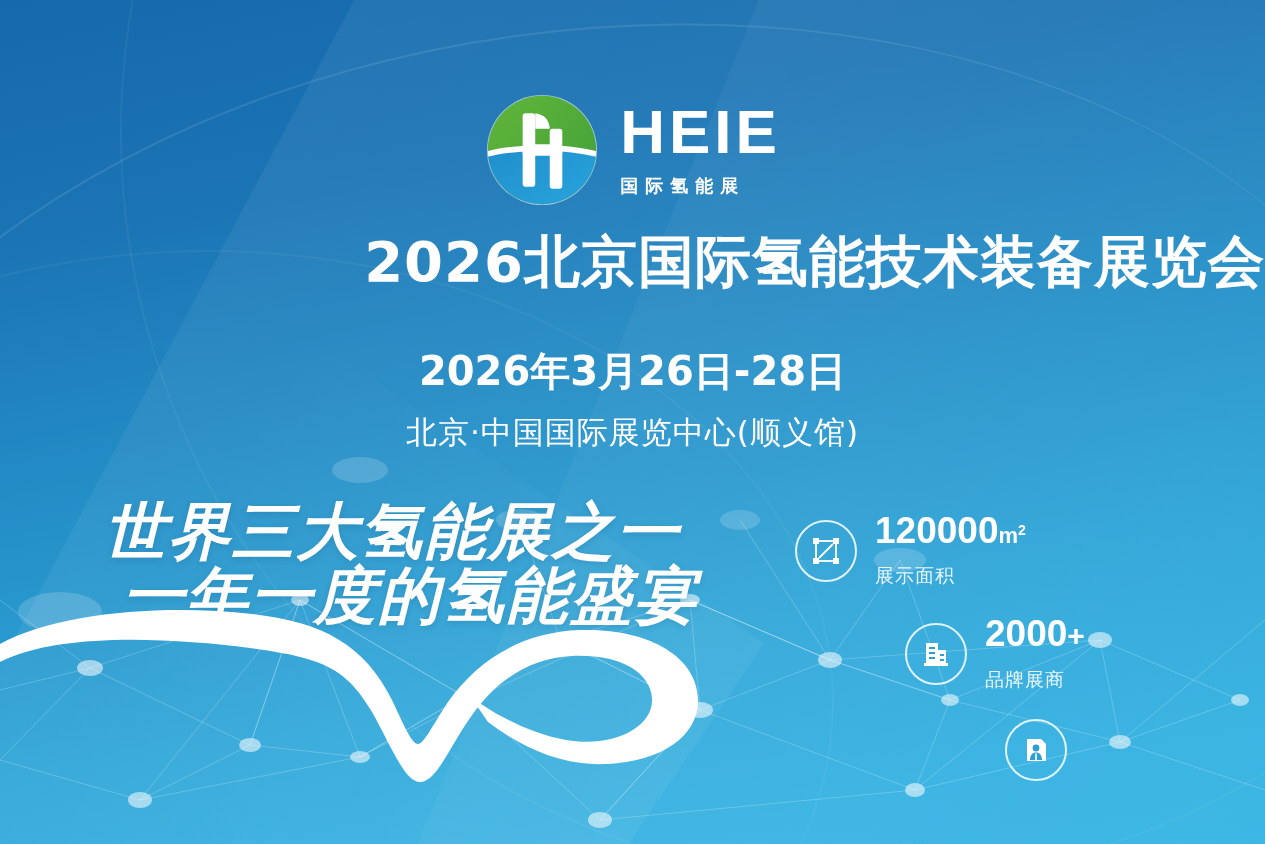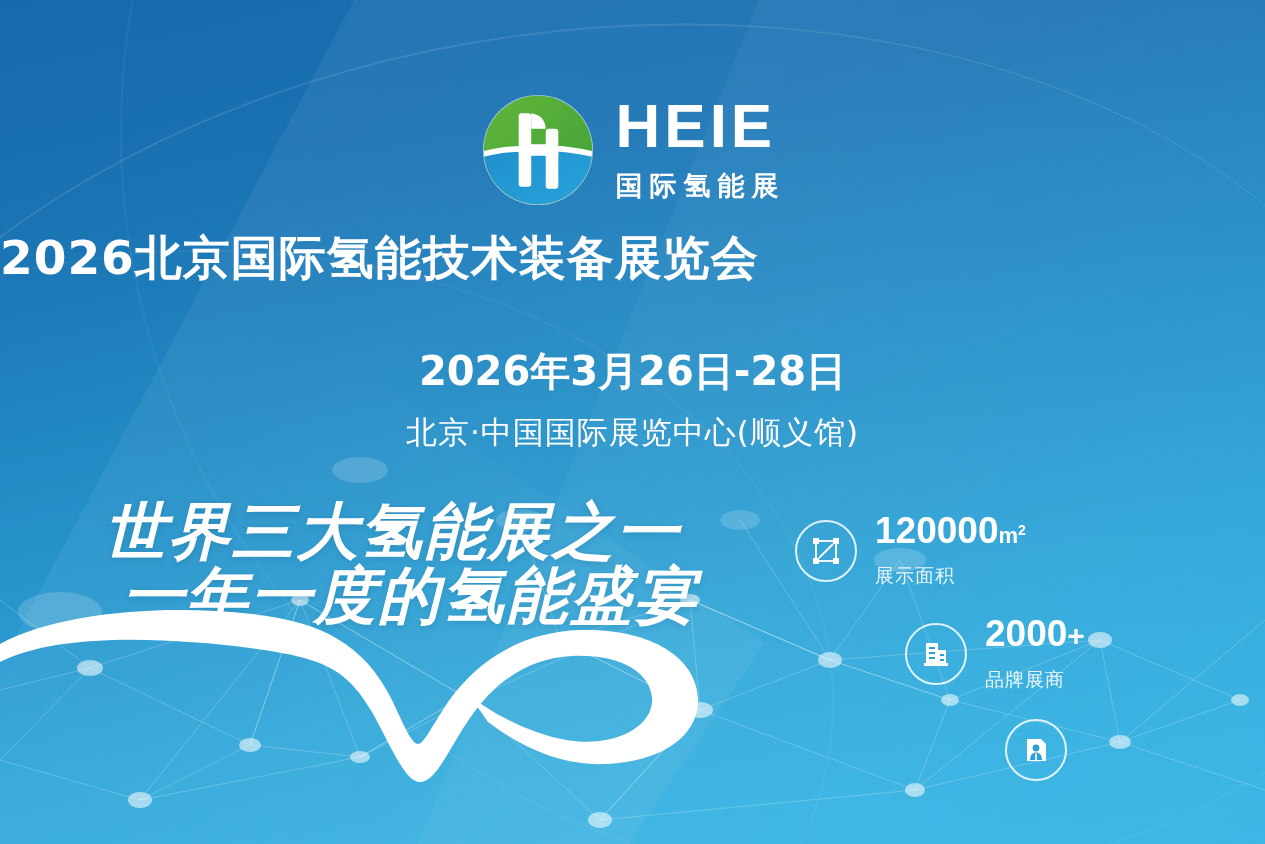--- a/index.html
+++ b/index.html
@@ -88,35 +88,35 @@
   .logo-text { display: flex; flex-direction: column; align-items: flex-start; }
   .logo-wordmark {
     font-size: 62px;
     font-weight: bold;
     color: #ffffff;
     letter-spacing: 4px;
     line-height: 0.96;
     font-family: "Liberation Sans", "DejaVu Sans", sans-serif;
   }
   .logo-sub {
-    font-size: 27px;
+    font-size: 18px;
     color: #ffffff;
     font-weight: bold;
     letter-spacing: 7px;
     margin-top: 12px;
     font-family: "DejaVu Sans", "Liberation Sans", sans-serif;
   }
 
   
   .headline {
     position: absolute;
     left: 0; right: 0; top: 234px;
-    text-align: left;
-    color: #ffffff;
-    font-size: 47px;
+    text-align: right;
+    color: #ffffff;
+    font-size: 56px;
     font-weight: bold;
     letter-spacing: 1px;
     line-height: 1;
     white-space: nowrap;
     font-family: "DejaVu Sans", "Liberation Sans", sans-serif;
   }
 
   .date-line {
     position: absolute;
     left: 0; right: 0; top: 350px;

